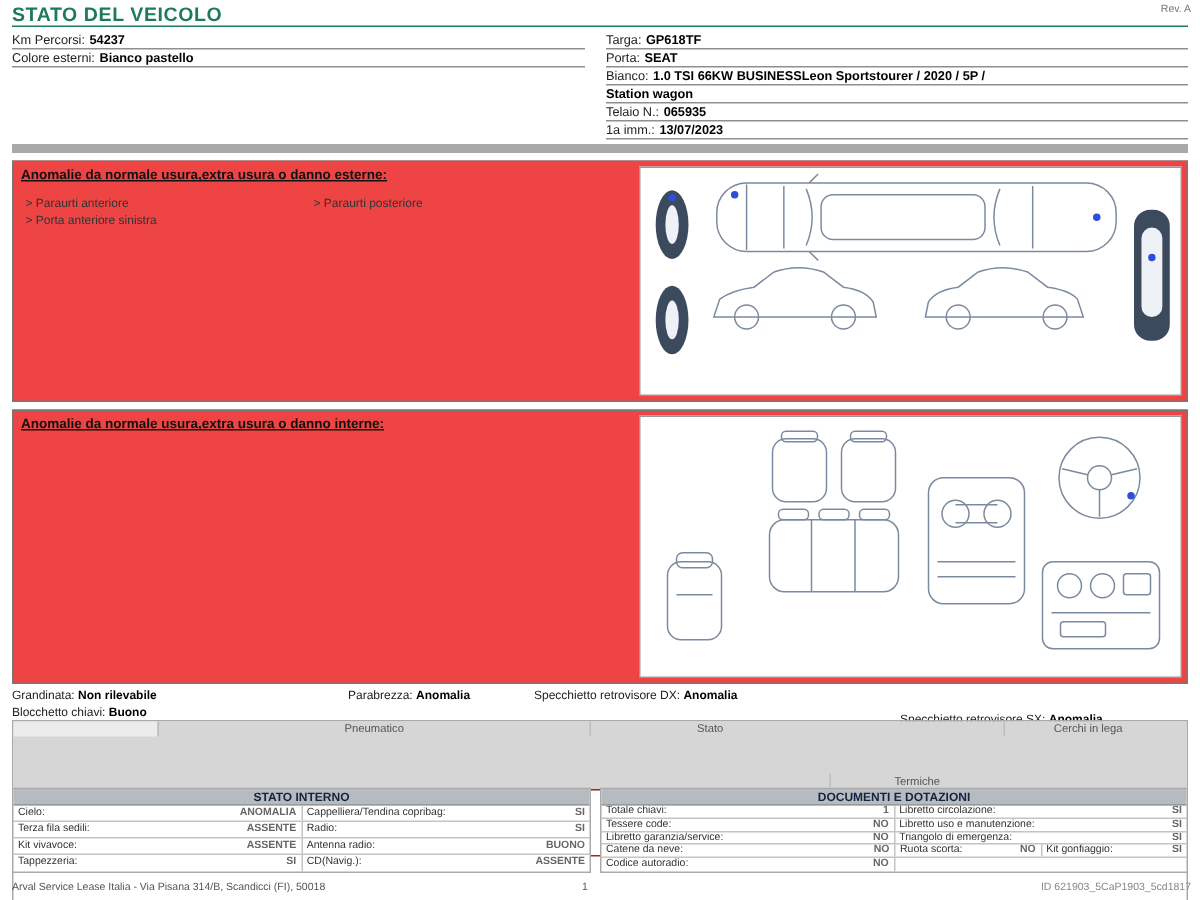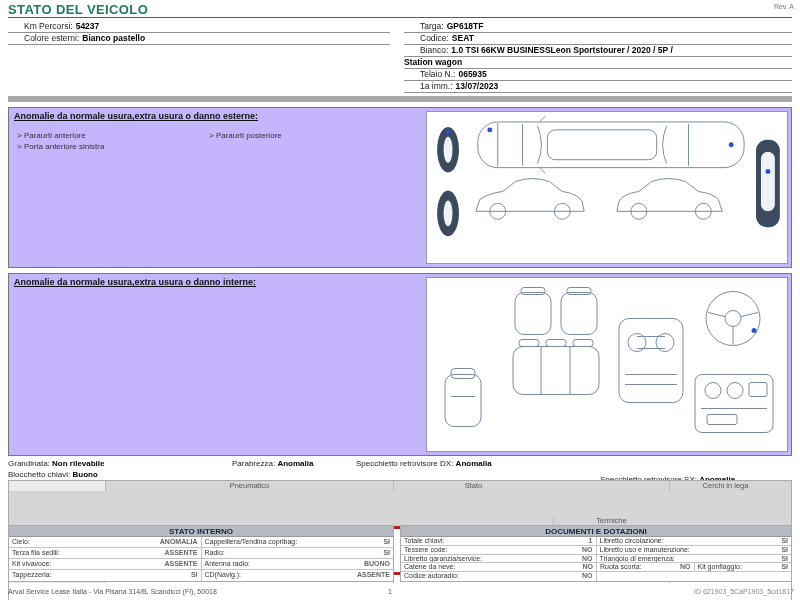--- a/index.html
+++ b/index.html
@@ -13,45 +13,45 @@
   
   .title { left:8px; top:2px; font-size:13px; font-weight:bold; color:#1e7a5f; letter-spacing:.4px; }
   .rev { right:6px; top:3px; font-size:7px; color:#777; }
   .title-rule { left:8px; width:784px; top:17px; height:1px; background:#1e7a5f; }
 
   
   .info-col-left  { left:8px;   top:21px; width:382px; }
   .info-col-right { left:404px; top:21px; width:388px; }
   .info-row { display:flex; gap:3px; align-items:baseline; border-bottom:1px solid #8f8f8f;
               height:12px; line-height:11px; font-size:8.5px; white-space:nowrap; overflow:hidden; }
-  .info-row .lbl { color:#222;margin-left:16px; }
+  .info-row .lbl { color:#222; }
   .info-row .val { font-weight:bold; color:#000; }
 
   .gray-bar { left:8px; top:96px; width:784px; height:6px; background:#a8a8a8; }
 
   
-  .section { position:absolute; border:1px solid #777; background:#c4b5fd; }
+  .section { position:absolute; border:1px solid #777; background:#ef4444; }
   .sec1 { left:8px; top:107px; width:784px; height:161px; }
   .sec2 { left:8px; top:273px; width:784px; height:183px; }
   .sec-title { position:absolute; left:5px; top:3px; font-size:9px; font-weight:bold;
                text-decoration:underline; color:#111; }
   .anomaly-item { position:absolute; font-size:8px; color:#333; white-space:nowrap; }
   .diagram-box { position:absolute; top:3px; right:3px; width:362px; border:1px solid #999; background:#fff; }
   .sec1 .diagram-box { height:153px; }
   .sec2 .diagram-box { height:175px; }
   .diagram-box svg { display:block; width:100%; height:100%; }
 
   
   .status-item { position:absolute; font-size:8px; white-space:nowrap; }
   .status-item .lbl { color:#222; }
   .status-item .val { font-weight:bold; color:#000; }
 
   
   .tire-table { left:8px; top:480px; width:784px; border:1px solid #aaa; }
-  .trow { display:flex; border-bottom:3px solid #b91c1c; }
+  .trow { display:flex; border-bottom:1px solid #b91c1c; }
   .trow:last-child { border-bottom:none; }
   .trow.thead { background:#d6d6d6; }
   .tc { border-left:1px solid #bbb; text-align:center; font-size:7px; color:#666;
         height:8px; line-height:8px; overflow:hidden; white-space:nowrap; }
   .tc:first-child { border-left:none; }
   .thead .tc { height:10px; line-height:10px; font-size:7.5px; color:#555; background:#d6d6d6; }
   .tc.pos   { width:96px; text-align:left; padding-left:3px; font-weight:bold; color:#222; background:#ececec; }
   .tc.spec  { width:288px; }
   .tc.stato { width:160px; }
   .tc.term  { width:116px;margin-top:35px; }
@@ -100,21 +100,21 @@
       <span class="val">Bianco pastello</span>
     </div>
   </div>
 
   <div class="abs info-col-right">
     <div class="info-row">
       <span class="lbl">Targa:</span>
       <span class="val">GP618TF</span>
     </div>
     <div class="info-row">
-      <span class="lbl">Codice:</span>
+      <span class="lbl">Porta:</span>
       <span class="val">SEAT</span>
     </div>
     <div class="info-row">
       <span class="lbl">Bianco:</span>
       <span class="val">1.0 TSI 66KW BUSINESSLeon Sportstourer / 2020 / 5P /</span>
     </div>
     <div class="info-row">
       <span class="val">Station wagon</span>
     </div>
     <div class="info-row">

